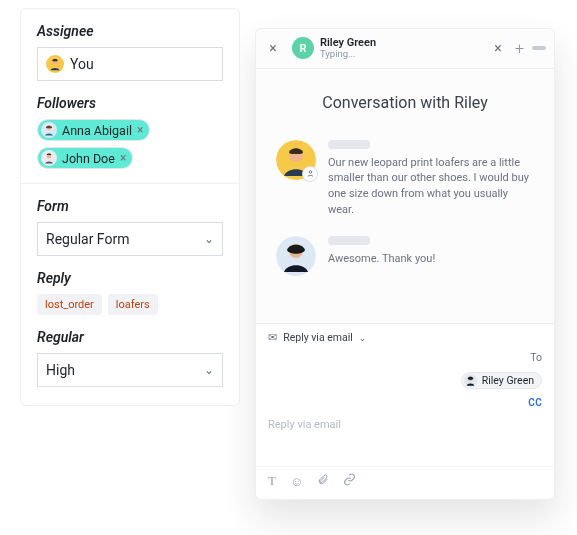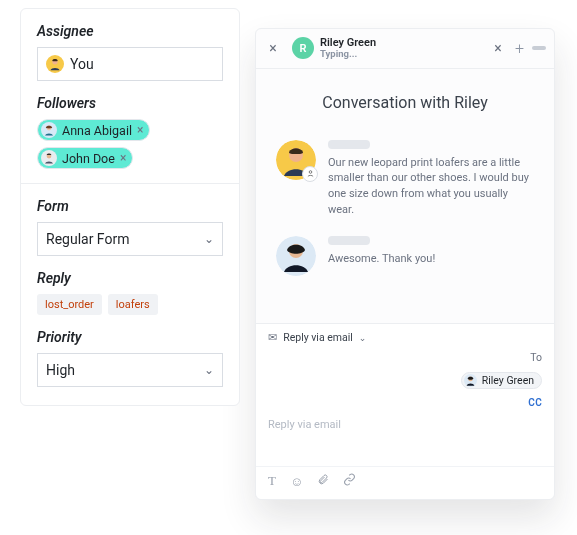--- a/index.html
+++ b/index.html
@@ -102,21 +102,21 @@
     padding: 2px 4px;
   }
   .tab .av {
     width: 22px; height: 22px; border-radius: 50%;
     background: #5bd3a6; color: #fff;
     display: flex; align-items: center; justify-content: center;
     font-size: 11px; font-weight: 600;
   }
   .tab .meta { display: flex; flex-direction: column; line-height: 1.1; }
   .tab .name { font-size: 11px; font-weight: 600; color: #1f2328; }
-  .tab .status { font-size: 9.5px; color: #8b94a3; font-weight: bold; }
+  .tab .status { font-size: 9.5px; color: #8b94a3; }
   .top-actions { margin-left: auto; display: flex; align-items: center; gap: 8px; }
   .plus { color: #8b94a3; font-size: 16px; font-weight: 300; cursor:pointer;}
   .dash { width: 14px; height: 4px; background: #c8cdd5; border-radius: 2px; }
 
   .chat-body {
     padding: 24px 20px 10px;
     flex: 1 1 auto;
     overflow: hidden;
   }
   .chat-title {
@@ -254,21 +254,21 @@
 
   <div class="section">
     <div class="section-label">Reply</div>
     <div class="chip-row">
       <span class="tag">lost_order</span>
       <span class="tag">loafers</span>
     </div>
   </div>
 
   <div class="section">
-    <div class="section-label">Priority</div>
+    <div class="section-label">Regular</div>
     <div class="field-box">
       <span class="field-text">High</span>
       <span class="chev">⌄</span>
     </div>
   </div>
 
 </div>
 
 <div class="chat-panel">
 

